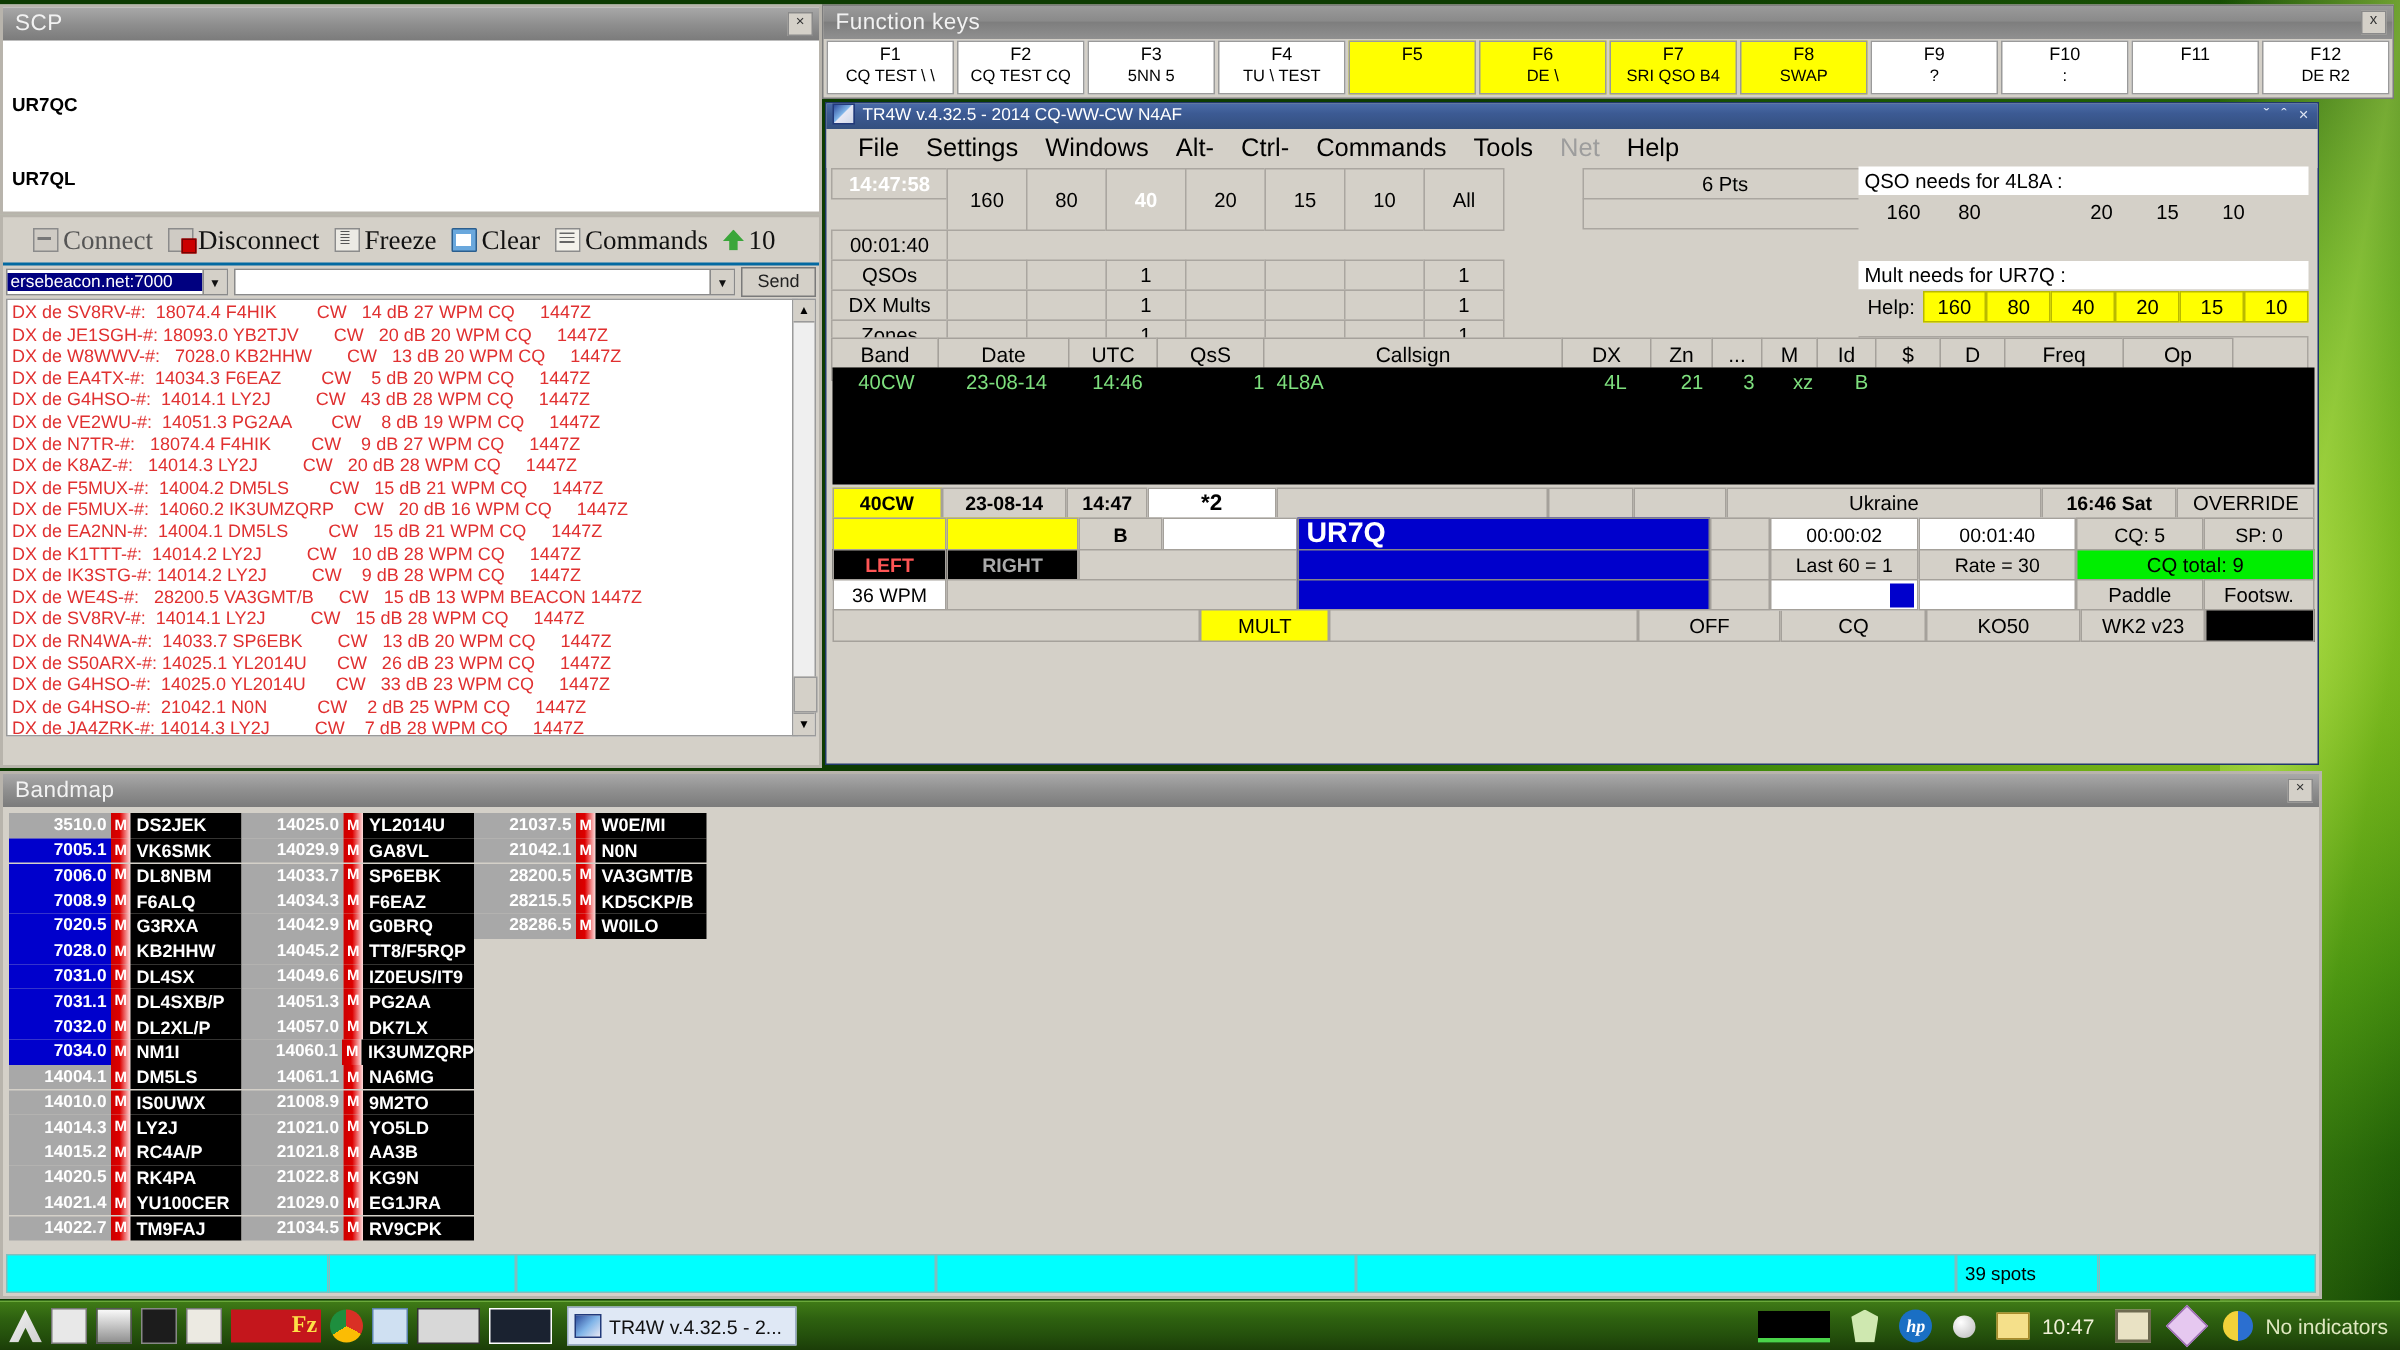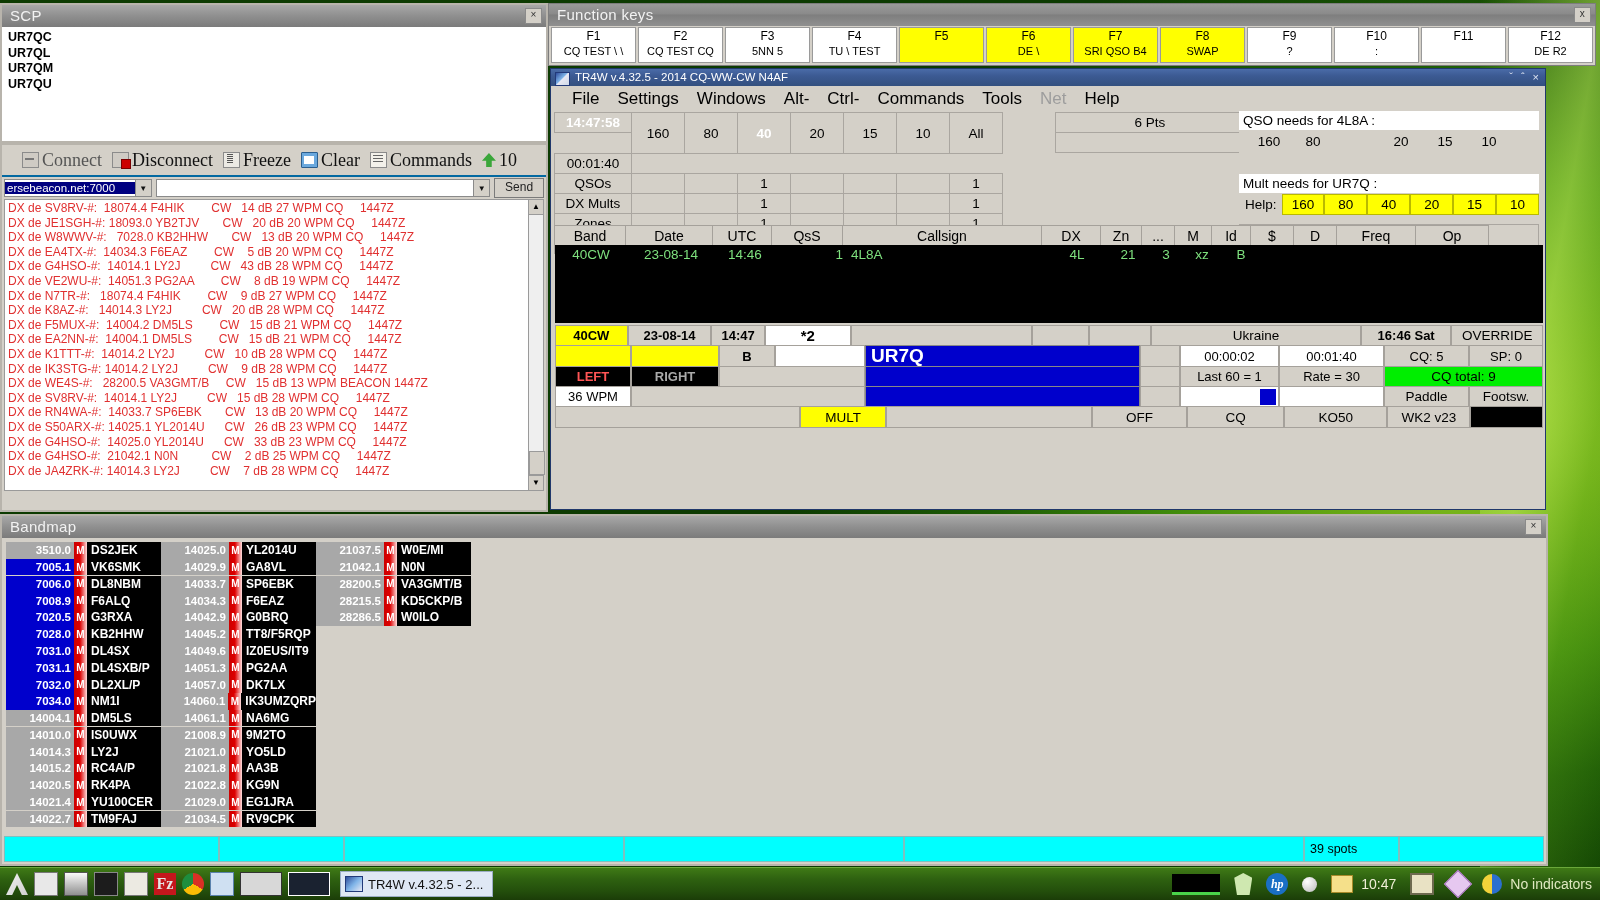--- a/index.html
+++ b/index.html
@@ -25,21 +25,21 @@
     background:linear-gradient(180deg,#9a9a9a 0%,#8a8a8a 45%,#7e7e7e 50%,#909090 100%);
     padding-left:8px;position:relative;font-weight:400;letter-spacing:.3px;}
   .titlebar .xbtn{position:absolute;right:4px;top:3px;width:15px;height:14px;
     background:#d4d0c8;border:1px solid #8a8a8a;font-size:10px;line-height:12px;text-align:center;color:#333;
     font-family:"Liberation Sans",sans-serif;}
 
   
   #scp{left:0;top:3px;width:548px;height:140px;border:2px solid #b8b4ac;background:#fff;}
   #scp .titlebar{background:linear-gradient(180deg,#a8a8a8 0%,#8f8f8f 50%,#7b7b7b 100%);}
   #scpList{padding:3px 4px 0 6px;font:bold 12.5px "Liberation Sans",sans-serif;color:#000;}
-  #scpList div{line-height:15.6px;}
+  #scpList div{line-height:15.6px;margin-top:33px;}
 
   
   #dxwin{left:0;top:143px;width:548px;height:369px;border:2px solid #b8b4ac;background:#d4d0c8;}
   #dxtoolbar{height:30px;display:flex;align-items:center;padding-left:16px;gap:2px;
     background:#d4d0c8;border-bottom:2px solid #0369a1;font-family:Liberation Serif, serif;}
   .tbitem{display:flex;align-items:center;gap:3px;font-size:18px;color:#555;padding:0 4px;}
   .tbitem.enabled{color:#111;}
   .tbicon{width:15px;height:14px;display:inline-block;position:relative;}
   .ic-connect{background:#cfcbc4;border:1px solid #8b8b8b;}
   .ic-connect:after{content:"";position:absolute;left:2px;top:5px;width:9px;height:2px;background:#777;}
@@ -80,21 +80,21 @@
   #fk{left:548px;top:3px;width:1048px;height:63px;border:1px solid #7d7d7d;background:#d4d0c8;}
   #fkrow{display:flex;padding:1px 2px 0 2px;gap:2px;}
   .fkey{flex:1;height:36px;border:1px solid #9a9a9a;background:#fff;text-align:center;box-sizing:border-box;}
   .fkey.hl{background:#ffff00;}
   .fkey .k{font-size:12px;line-height:16px;color:#000;}
   .fkey .l{font-size:11px;line-height:15px;color:#000;white-space:nowrap;overflow:hidden;}
 
   
   #tr4w{left:550px;top:68px;width:996px;height:442px;border:1px solid #20386b;background:#d4d0c8;}
   #tr4wTitle{height:17px;background:linear-gradient(180deg,#4a6ba8 0%,#3c5a93 40%,#33507f 100%);
-    color:#fff;font-size:11.5px;line-height:17px;padding-left:4px;display:flex;align-items:flex-end;gap:5px;}
+    color:#fff;font-size:11.5px;line-height:17px;padding-left:4px;display:flex;align-items:flex-start;gap:5px;}
   #tr4wIcon{width:13px;height:12px;background:linear-gradient(135deg,#2f4d9c 0%,#7fb4e8 45%,#e8e8f4 50%,#cfd8e8 100%);
     border:1px solid #223a7a;display:inline-block;}
   #tr4wTitle .ctl{margin-left:auto;display:flex;gap:8px;padding-right:6px;font-size:11px;color:#dfe6f4;}
   #menubar{height:26px;display:flex;align-items:center;gap:0;padding-left:12px;background:#d4d0c8;}
   .mi{font-size:17px;color:#000;padding:0 9px;}
   .mi.dim{color:#9d9d9d;}
 
   .tblrow{display:flex;}
 
   
@@ -230,20 +230,21 @@
   <div id="dxtext">
       <div class="ln">DX de SV8RV-#:  18074.4 F4HIK        CW   14 dB 27 WPM CQ     1447Z</div>
       <div class="ln">DX de JE1SGH-#: 18093.0 YB2TJV       CW   20 dB 20 WPM CQ     1447Z</div>
       <div class="ln">DX de W8WWV-#:   7028.0 KB2HHW       CW   13 dB 20 WPM CQ     1447Z</div>
       <div class="ln">DX de EA4TX-#:  14034.3 F6EAZ        CW    5 dB 20 WPM CQ     1447Z</div>
       <div class="ln">DX de G4HSO-#:  14014.1 LY2J         CW   43 dB 28 WPM CQ     1447Z</div>
       <div class="ln">DX de VE2WU-#:  14051.3 PG2AA        CW    8 dB 19 WPM CQ     1447Z</div>
       <div class="ln">DX de N7TR-#:   18074.4 F4HIK        CW    9 dB 27 WPM CQ     1447Z</div>
       <div class="ln">DX de K8AZ-#:   14014.3 LY2J         CW   20 dB 28 WPM CQ     1447Z</div>
       <div class="ln">DX de F5MUX-#:  14004.2 DM5LS        CW   15 dB 21 WPM CQ     1447Z</div>
+      <div class="ln">DX de F5MUX-#:  14060.2 IK3UMZQRP    CW   20 dB 16 WPM CQ     1447Z</div>
       <div class="ln">DX de EA2NN-#:  14004.1 DM5LS        CW   15 dB 21 WPM CQ     1447Z</div>
       <div class="ln">DX de K1TTT-#:  14014.2 LY2J         CW   10 dB 28 WPM CQ     1447Z</div>
       <div class="ln">DX de IK3STG-#: 14014.2 LY2J         CW    9 dB 28 WPM CQ     1447Z</div>
       <div class="ln">DX de WE4S-#:   28200.5 VA3GMT/B     CW   15 dB 13 WPM BEACON 1447Z</div>
       <div class="ln">DX de SV8RV-#:  14014.1 LY2J         CW   15 dB 28 WPM CQ     1447Z</div>
       <div class="ln">DX de RN4WA-#:  14033.7 SP6EBK       CW   13 dB 20 WPM CQ     1447Z</div>
       <div class="ln">DX de S50ARX-#: 14025.1 YL2014U      CW   26 dB 23 WPM CQ     1447Z</div>
       <div class="ln">DX de G4HSO-#:  14025.0 YL2014U      CW   33 dB 23 WPM CQ     1447Z</div>
       <div class="ln">DX de G4HSO-#:  21042.1 N0N          CW    2 dB 25 WPM CQ     1447Z</div>
       <div class="ln">DX de JA4ZRK-#: 14014.3 LY2J         CW    7 dB 28 WPM CQ     1447Z</div>
@@ -741,21 +742,21 @@
       <div class="sc" style="width: 145px;"></div>
     </div>
 </div>
 
 <div id="taskbar">
   <span class="tbico" style="background:linear-gradient(135deg,#f2f2f2,#cfcfcf);clip-path:polygon(50% 0,100% 100%,72% 100%,50% 55%,28% 100%,0 100%);"></span>
   <span class="tbico" style="background:#e8e8e8;border:1px solid #777;"></span>
   <span class="tbico" style="background:linear-gradient(180deg,#fafafa,#8f8f8f);border:1px solid #555;"></span>
   <span class="tbico" style="background:#1c1c1c;border:1px solid #888;"></span>
   <span class="tbico" style="background:#eceae2;border:1px solid #777;"></span>
-  <span class="tbico" style="background:#c4161c;color:#e5e5e5;font:bold 16px 'Liberation Serif',serif;text-align:center;line-height:22px;">Fz</span>
+  <span class="tbico" style="background:#c4161c;color:#fde047;font:bold 16px 'Liberation Serif',serif;text-align:center;line-height:22px;padding-left:38px;">Fz</span>
   <span class="tbico" style="border-radius:50%;background:conic-gradient(#d93025 0 33%,#fbbc04 33% 66%,#1e8e3e 66% 100%);"></span>
   <span class="tbico" style="background:#cfe0f2;border:1px solid #5a82ad;"></span>
   <span class="tbico" style="width:40px;background:#d8d8d8;border:1px solid #333;"></span>
   <span class="tbico" style="width:40px;background:#1a2230;border:1px solid #fff;"></span>
   <div id="taskbtn">
     <span style="width:16px;height:14px;display:inline-block;background:linear-gradient(135deg,#2f4d9c,#7fb4e8 50%,#e8e8f4);border:1px solid #223a7a;"></span>
     <span>TR4W v.4.32.5 - 2...</span>
   </div>
   <div id="trayArea">
     <span class="tbico" style="width:48px;height:18px;background:#000;border-bottom:3px solid #4ad44a;"></span>

